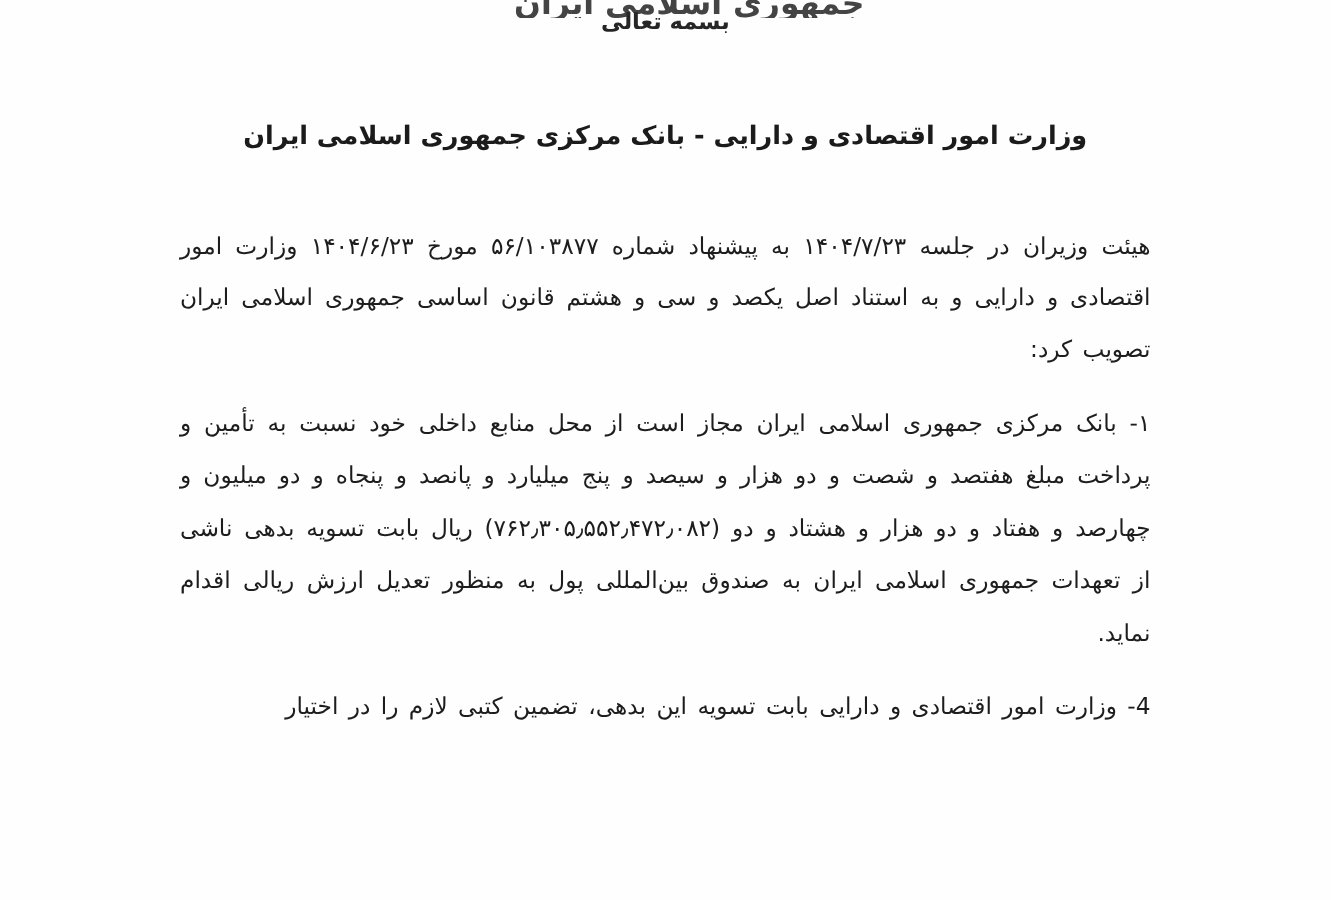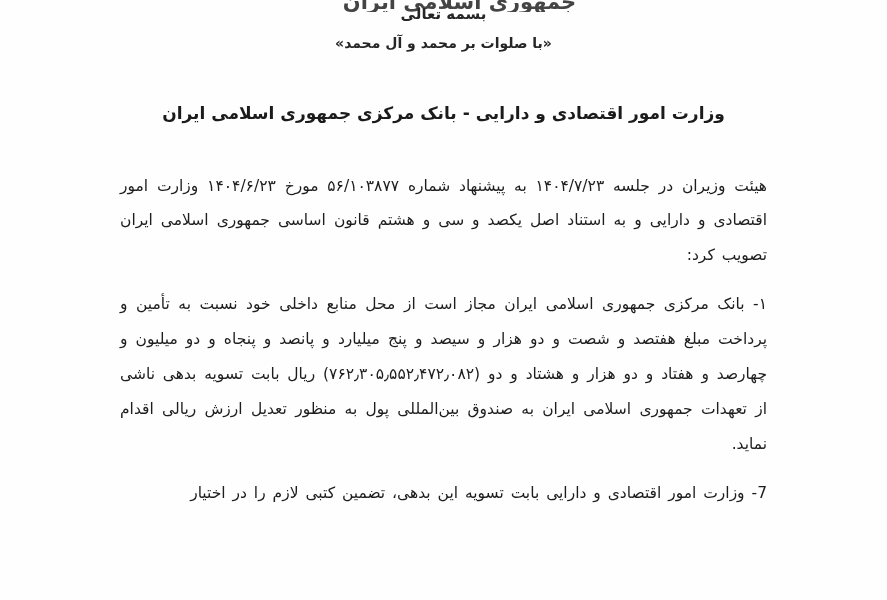--- a/index.html
+++ b/index.html
@@ -78,25 +78,24 @@
 </style>
 </head>
 <body>
 
 <div class="page">
 
   <div class="clipped-header">جمهوری اسلامی ایران</div>
 
   <div class="basmala">بسمه تعالی</div>
 
-  <div class="salavat">«با صلوات بر محمد و آل محمد»</div>
 
   <div class="ministry">وزارت امور اقتصادی و دارایی - بانک مرکزی جمهوری اسلامی ایران</div>
 
   <div class="body-block">
     <p class="para">هیئت وزیران در جلسه ۱۴۰۴/۷/۲۳ به پیشنهاد شماره ۵۶/۱۰۳۸۷۷ مورخ ۱۴۰۴/۶/۲۳ وزارت امور اقتصادی و دارایی و به استناد اصل یکصد و سی و هشتم قانون اساسی جمهوری اسلامی ایران تصویب کرد:</p>
 
     <p class="para clause">۱- بانک مرکزی جمهوری اسلامی ایران مجاز است از محل منابع داخلی خود نسبت به تأمین و پرداخت مبلغ هفتصد و شصت و دو هزار و سیصد و پنج میلیارد و پانصد و پنجاه و دو میلیون و چهارصد و هفتاد و دو هزار و هشتاد و دو (۷۶۲٫۳۰۵٫۵۵۲٫۴۷۲٫۰۸۲) ریال بابت تسویه بدهی ناشی از تعهدات جمهوری اسلامی ایران به صندوق بین‌المللی پول به منظور تعدیل ارزش ریالی اقدام نماید.</p>
 
-    <p class="para clause">7- وزارت امور اقتصادی و دارایی بابت تسویه این بدهی، تضمین کتبی لازم را در اختیار</p>
+    <p class="para clause">4- وزارت امور اقتصادی و دارایی بابت تسویه این بدهی، تضمین کتبی لازم را در اختیار</p>
   </div>
 
 </div>
 
 </body></html>

